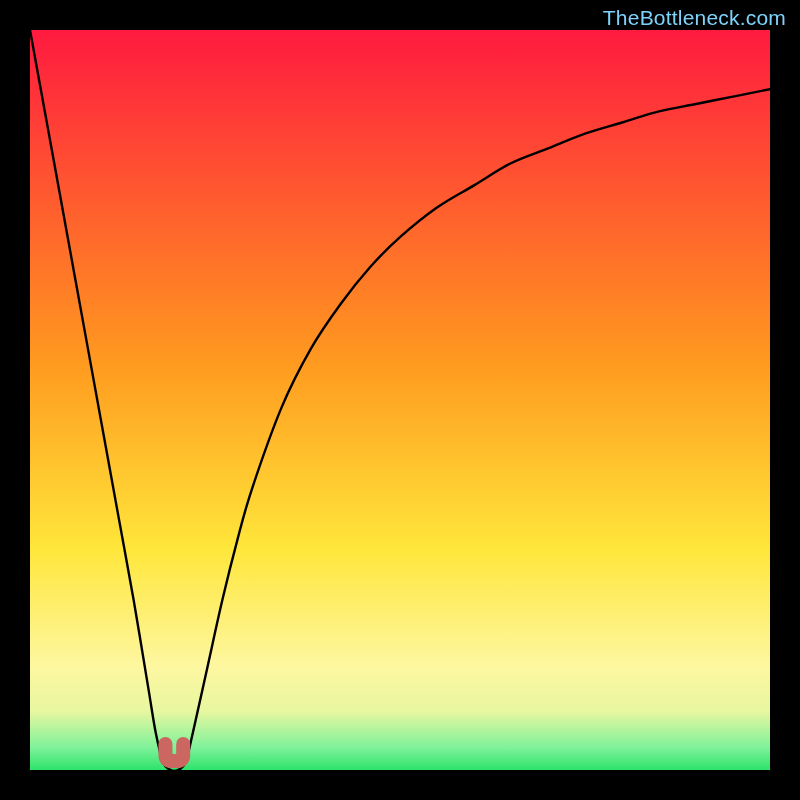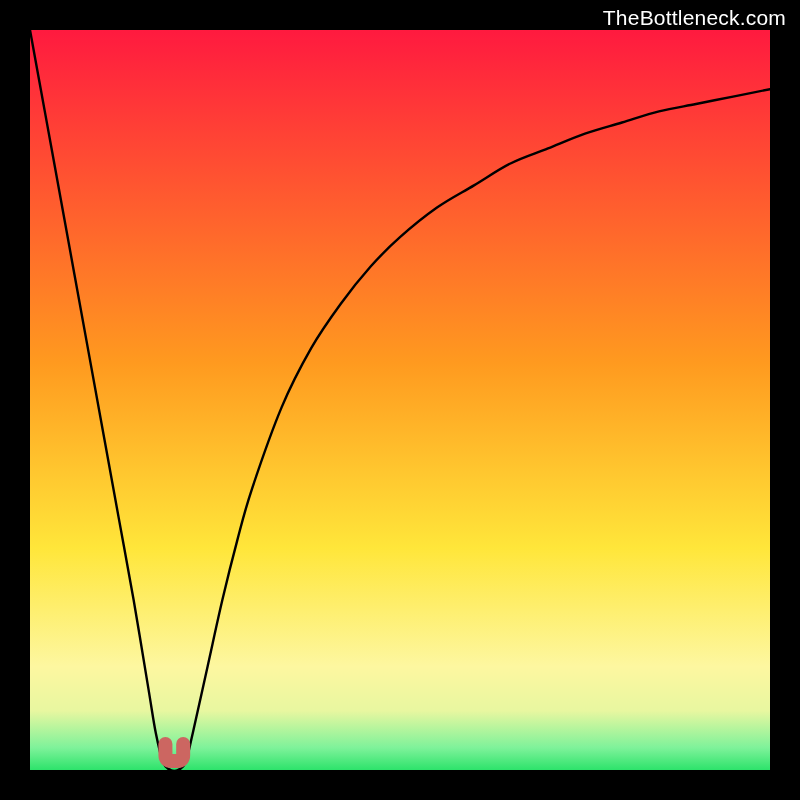--- a/index.html
+++ b/index.html
@@ -26,21 +26,21 @@
     left: 30px;
     width: 740px;
     height: 740px;
     overflow: hidden;
   }
   .watermark {
     position: absolute;
     top: 6px;
     right: 14px;
     font-size: 21px;
-    color: #ffffff;
+    color: #7dd3fc;
     font-weight: 500;
     letter-spacing: 0.2px;
     z-index: 10;
   }
   .svg-layer {
     position: absolute;
     top: 30px;
     left: 30px;
     width: 740px;
     height: 740px;

